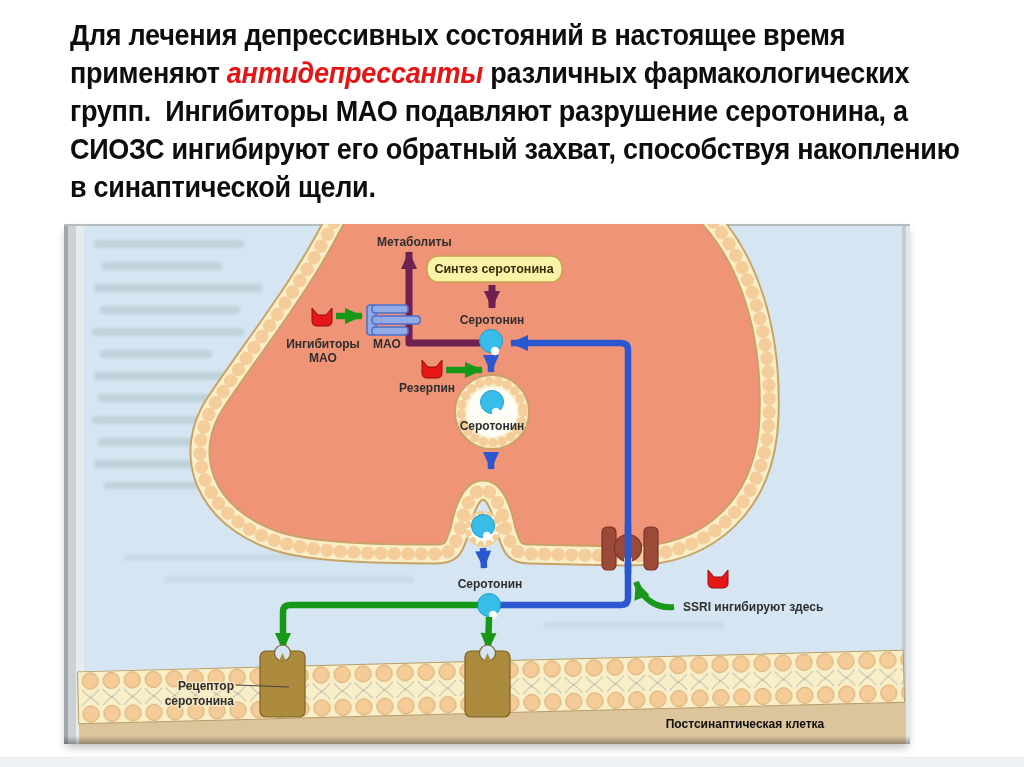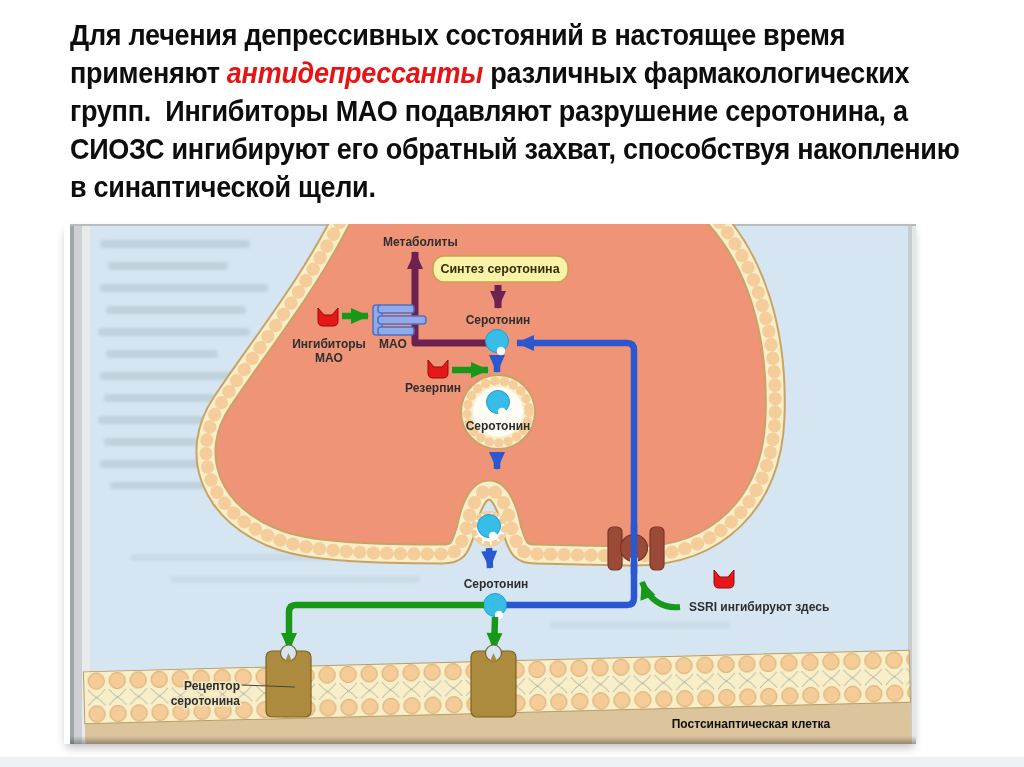--- a/index.html
+++ b/index.html
@@ -7,21 +7,21 @@
        font-family:"Liberation Sans",sans-serif;}
   
   .heading{position:absolute;left:70px;top:16px;width:960px;
            transform:scaleX(.90);transform-origin:left top;
            font-weight:bold;font-size:30px;line-height:38px;
            color:#0d0d0d;letter-spacing:-.3px;}
   .hline{white-space:pre;}
   .red-accent{color:#e51515;font-style:italic;}
   
   .panel{position:absolute;left:64px;top:224px;width:846px;height:520px;
-         box-shadow:0 5px 9px -2px rgba(0,0,0,.28);padding-left:6px;}
+         box-shadow:0 5px 9px -2px rgba(0,0,0,.28);}
   .panel svg{display:block;}
   
   svg text{font-family:"Liberation Sans",sans-serif;font-weight:bold;
            font-size:12px;fill:#2e2e2e;}
   .t-mid{text-anchor:middle;}
   .t-end{text-anchor:end;}
   .t-black{fill:#101010;}
   .t-box{font-size:12.5px;fill:#3a2b08;}
   .t-halo{stroke:#f3e6c0;stroke-width:3px;paint-order:stroke;stroke-linejoin:round;}
   

